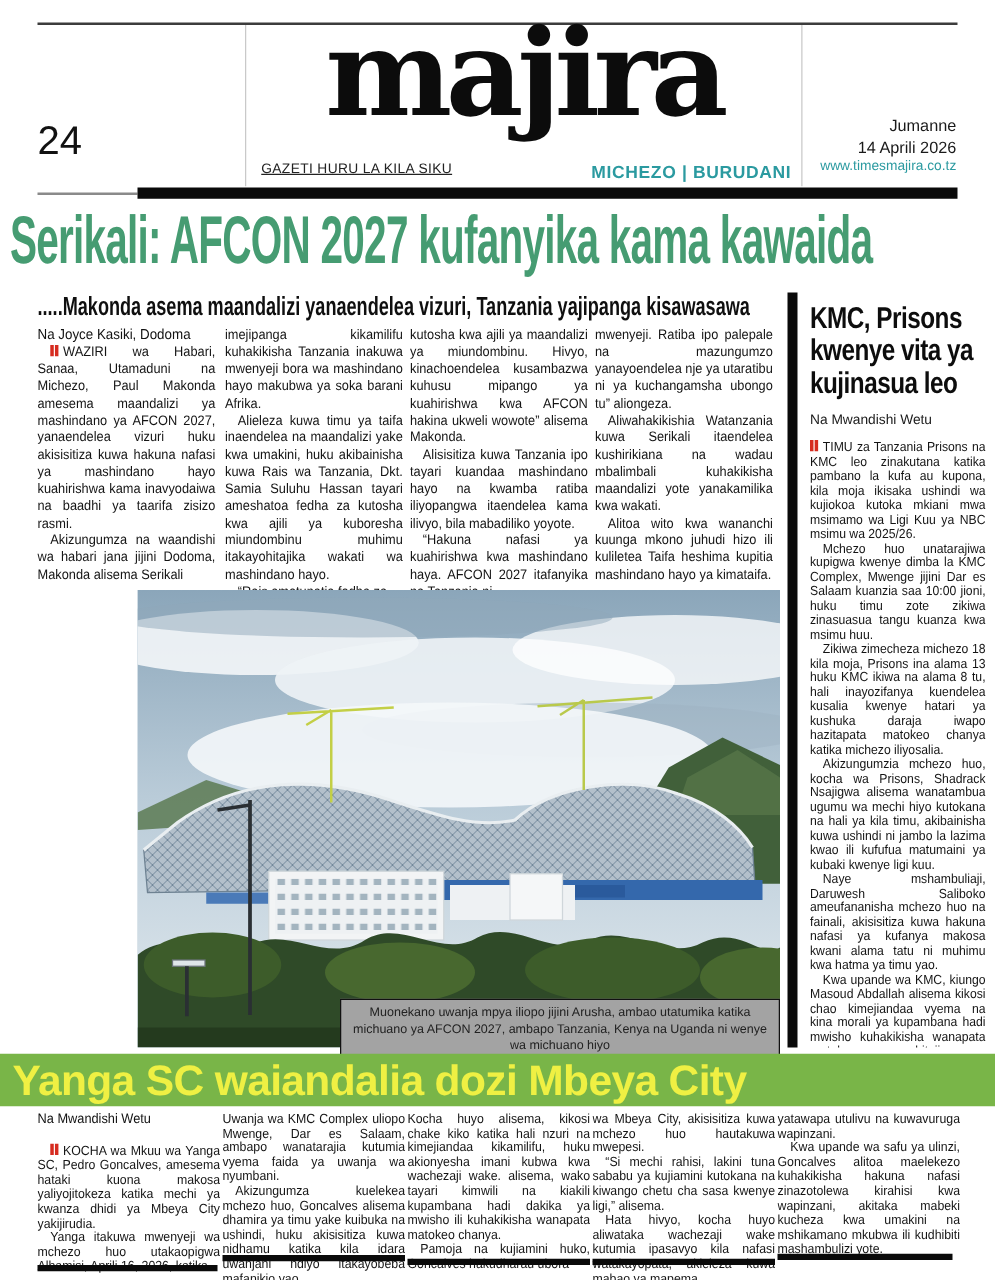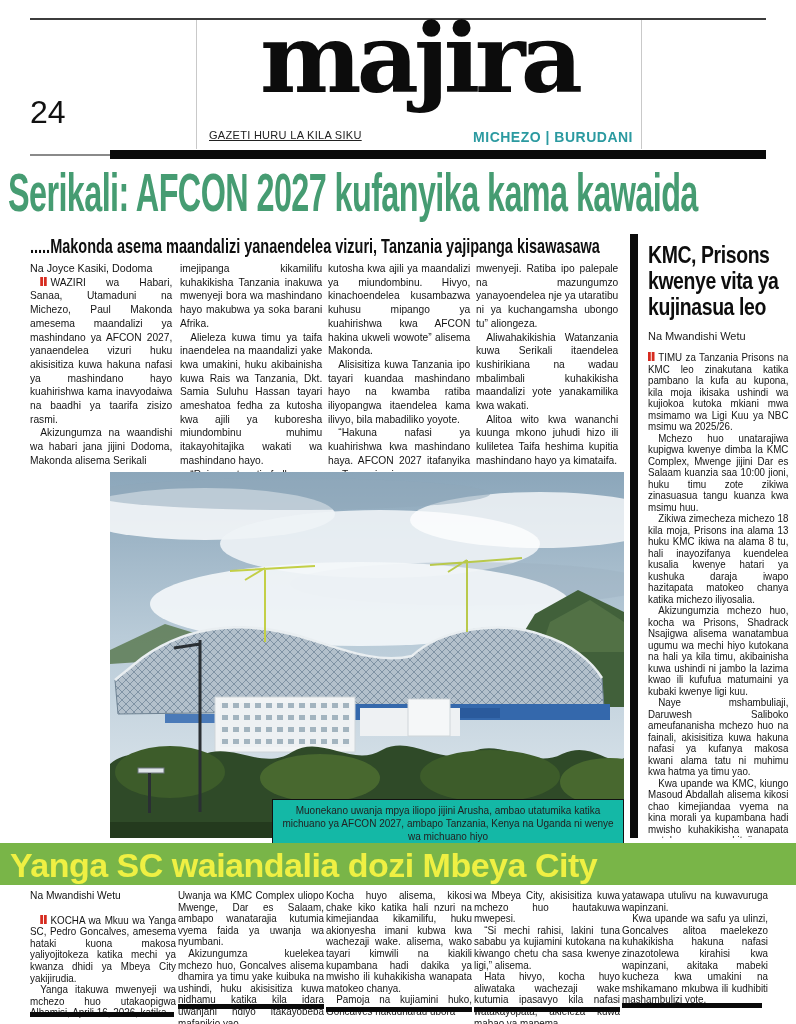--- a/index.html
+++ b/index.html
@@ -34,21 +34,21 @@
   .ncol{top:262px;width:153px;transform:scaleX(.93);transform-origin:0 0;
         font-size:11px;line-height:13.7px;text-align:justify;color:#141414;}
   .ncol p,.bcol p,.kmc-body p{margin:0;}
   .ncol p + p,.bcol p + p,.kmc-body p + p{text-indent:11px;}
   .byline{font-size:11.5px;color:#111;margin:0 0 17px 0;text-align:left;}
   .pmark{display:inline-block;width:3px;height:9px;background:#d62b1f;
          box-shadow:4px 0 0 #d62b1f;margin-right:8px;}
 
   
   .photo{left:110px;top:472px;width:514px;height:366px;overflow:hidden;background:#b9cbd8;}
-  .caption-box{left:272px;top:799px;width:334px;background:#14b8a6;border:1px solid #111;
+  .caption-box{left:272px;top:799px;width:334px;background:#a3a3a3;border:1px solid #111;
                padding:4px 8px;font-size:10px;line-height:1.3;text-align:center;color:#222;}
 
   
   .kmc-head{left:648px;top:242px;width:173px;font-size:24px;line-height:26px;font-weight:700;
             letter-spacing:-.5px;color:#0d0d0d;white-space:pre-line;
             transform:scaleX(.81);transform-origin:0 0;}
   .kmc-byline{left:648px;top:330px;font-size:11px;}
   .kmc-body{left:648px;top:352px;width:151px;height:486px;overflow:hidden;
             transform:scaleX(.93);transform-origin:0 0;font-size:10.5px;line-height:11.5px;
             text-align:justify;color:#141414;}
@@ -69,20 +69,25 @@
 
   <div class="abs rule-top"></div>
   <div class="abs page-num">24</div>
 
   <div class="abs mast-center">
     <div class="logo">majira</div>
     <div class="tagline">GAZETI HURU LA KILA SIKU</div>
     <div class="section-label">MICHEZO | BURUDANI</div>
   </div>
 
+  <div class="abs mast-right">
+    <div>Jumanne</div>
+    <div>14 Aprili 2026</div>
+    <div class="website">www.timesmajira.co.tz</div>
+  </div>
 
   <div class="abs bar-thin-left"></div>
   <div class="abs bar-black"></div>
 
   <div class="abs headline">Serikali: AFCON 2027  kufanyika kama kawaida</div>
   <div class="abs subhead">.....Makonda asema maandalizi yanaendelea vizuri, Tanzania yajipanga kisawasawa</div>
   <div class="abs vbar"></div>
 
   <div class="abs ncol" style="left:30px;">
     <p class="byline">Na Joyce Kasiki, Dodoma</p>

